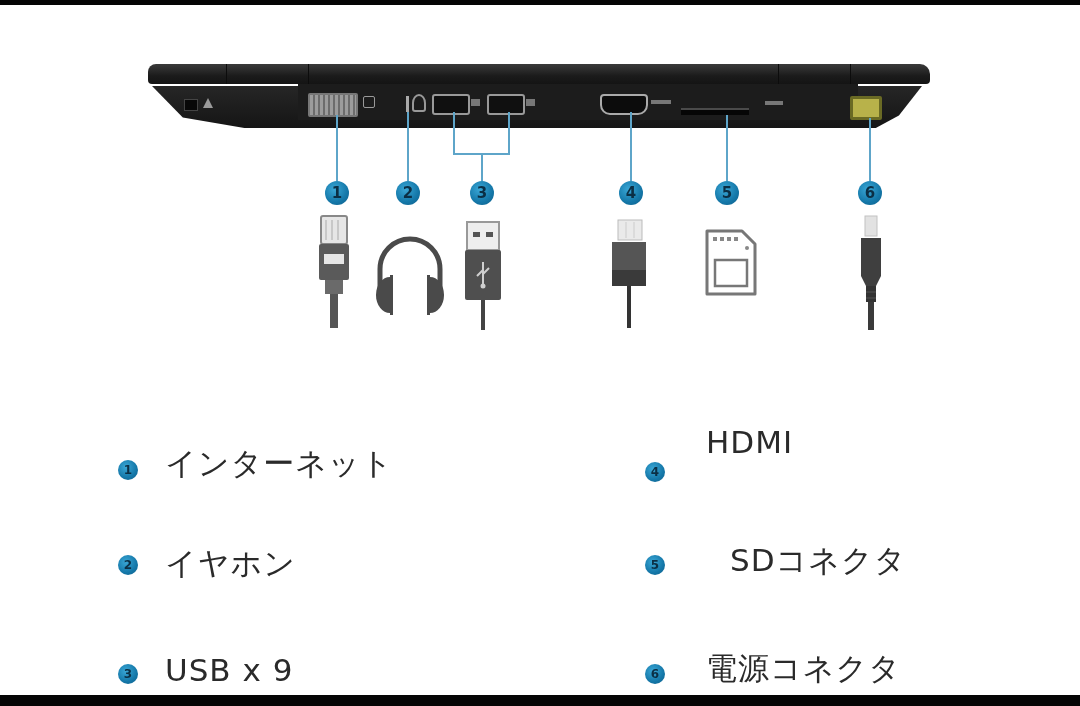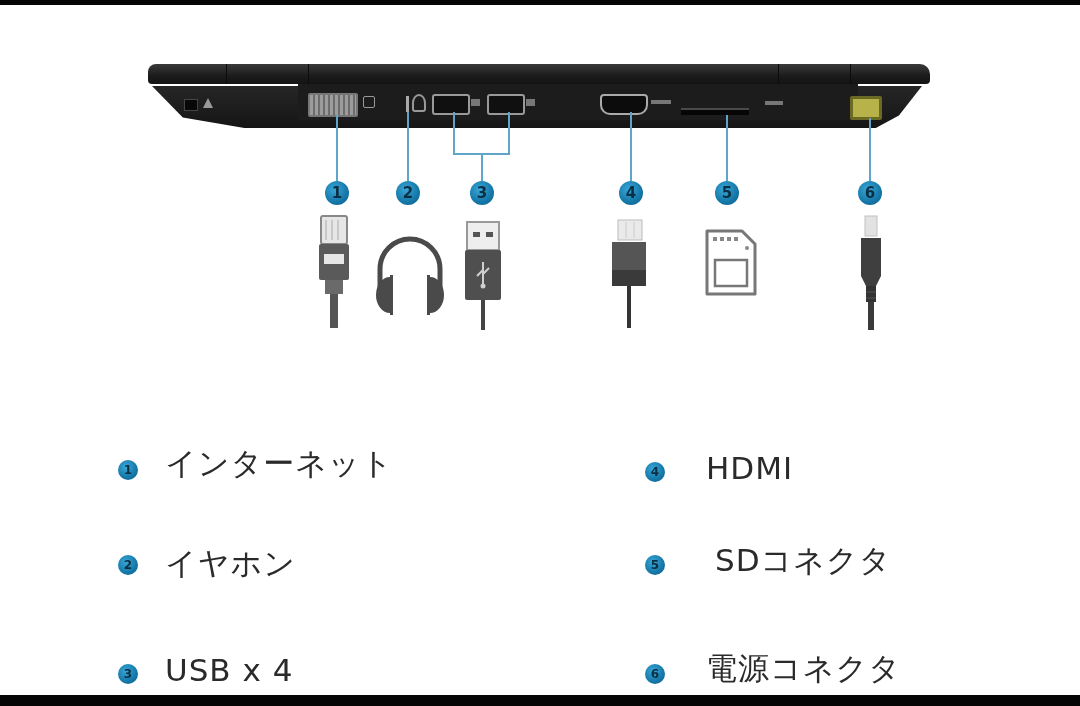--- a/index.html
+++ b/index.html
@@ -168,24 +168,24 @@
   <rect x="12" y="88" width="6" height="28" fill="#3a3a3a"></rect>
 </svg>
 
 <div class="badge-sm" style="left:118px;top:460px">1</div>
 <div class="legend-label" style="left:165px;top:443px">インターネット</div>
 
 <div class="badge-sm" style="left:118px;top:555px">2</div>
 <div class="legend-label" style="left:165px;top:543px">イヤホン</div>
 
 <div class="badge-sm" style="left:118px;top:664px">3</div>
-<div class="legend-label" style="left:165px;top:652px">USB x 4</div>
+<div class="legend-label" style="left:165px;top:652px">USB x 9</div>
 
 <div class="badge-sm" style="left:645px;top:462px">4</div>
-<div class="legend-label" style="left:706px;top:450px">HDMI</div>
+<div class="legend-label" style="left:706px;top:424px">HDMI</div>
 
 <div class="badge-sm" style="left:645px;top:555px">5</div>
-<div class="legend-label" style="left:715px;top:540px">SDコネクタ</div>
+<div class="legend-label" style="left:730px;top:540px">SDコネクタ</div>
 
 <div class="badge-sm" style="left:645px;top:664px">6</div>
 <div class="legend-label" style="left:706px;top:648px">電源コネクタ</div>
 
 <div class="bar-bottom"></div>
 
 </body></html>

